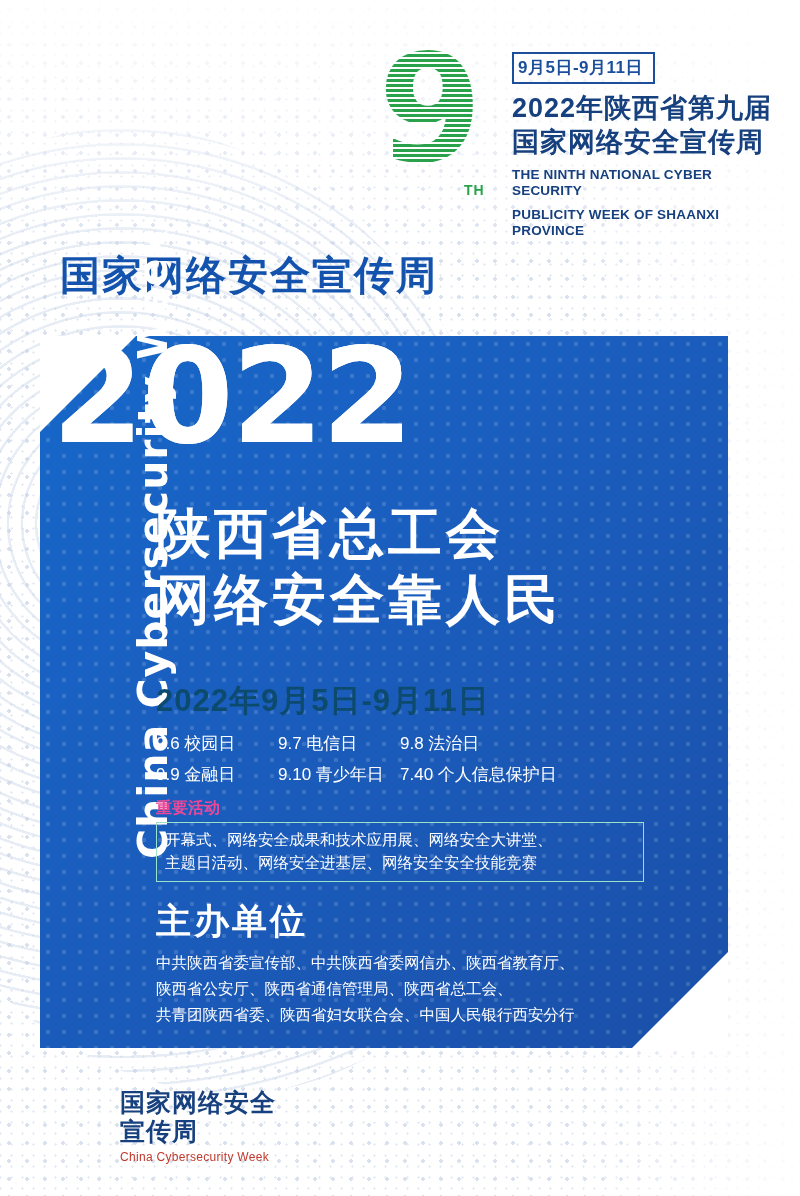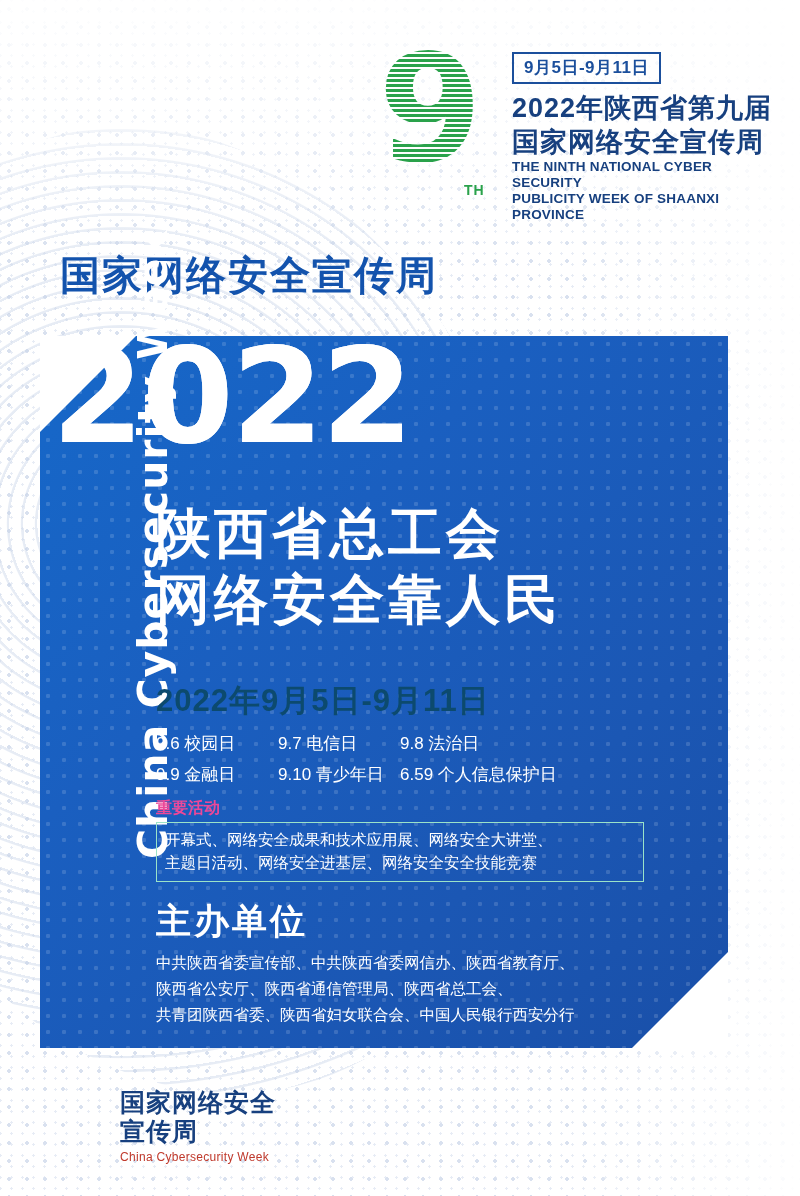--- a/index.html
+++ b/index.html
@@ -96,32 +96,33 @@
     left: 512px;
     top: 52px;
     width: 270px;
   }
   .date-chip {
     display: inline-block;
     border: 2px solid #1b4f9c;
     color: #1b4f9c;
     font-size: 17px;
     font-weight: 700;
-    padding: 2px 10px 3px 10px;
+    padding: 2px 10px 3px 4px;
     letter-spacing: .5px;
     margin-bottom: 7px;
   }
   .header-cn {
     color: #17407f;
     font-size: 27px;
     font-weight: 700;
     line-height: 34px;
     letter-spacing: 1px;
   }
   .header-en {
+    margin-top: 8px;
     color: #17407f;
     font-size: 13.5px;
     font-weight: 700;
     line-height: 16px;
     letter-spacing: .2px;
   }
 
   
   .panel {
     position: absolute;
@@ -383,21 +384,21 @@
 
   <div class="theme-days">
     <div class="row">
       <div class="cell">9.6 校园日</div>
       <div class="cell">9.7 电信日</div>
       <div class="cell wide">9.8 法治日</div>
     </div>
     <div class="row">
       <div class="cell">9.9 金融日</div>
       <div class="cell">9.10 青少年日</div>
-      <div class="cell wide">6.59 个人信息保护日</div>
+      <div class="cell wide">7.40 个人信息保护日</div>
     </div>
   </div>
 
   <div class="activities-label">重要活动</div>
   <div class="activities-box">
     <div>开幕式、网络安全成果和技术应用展、网络安全大讲堂、</div>
     <div>主题日活动、网络安全进基层、网络安全安全技能竞赛</div>
   </div>
 
   <div class="org-title">主办单位</div>

